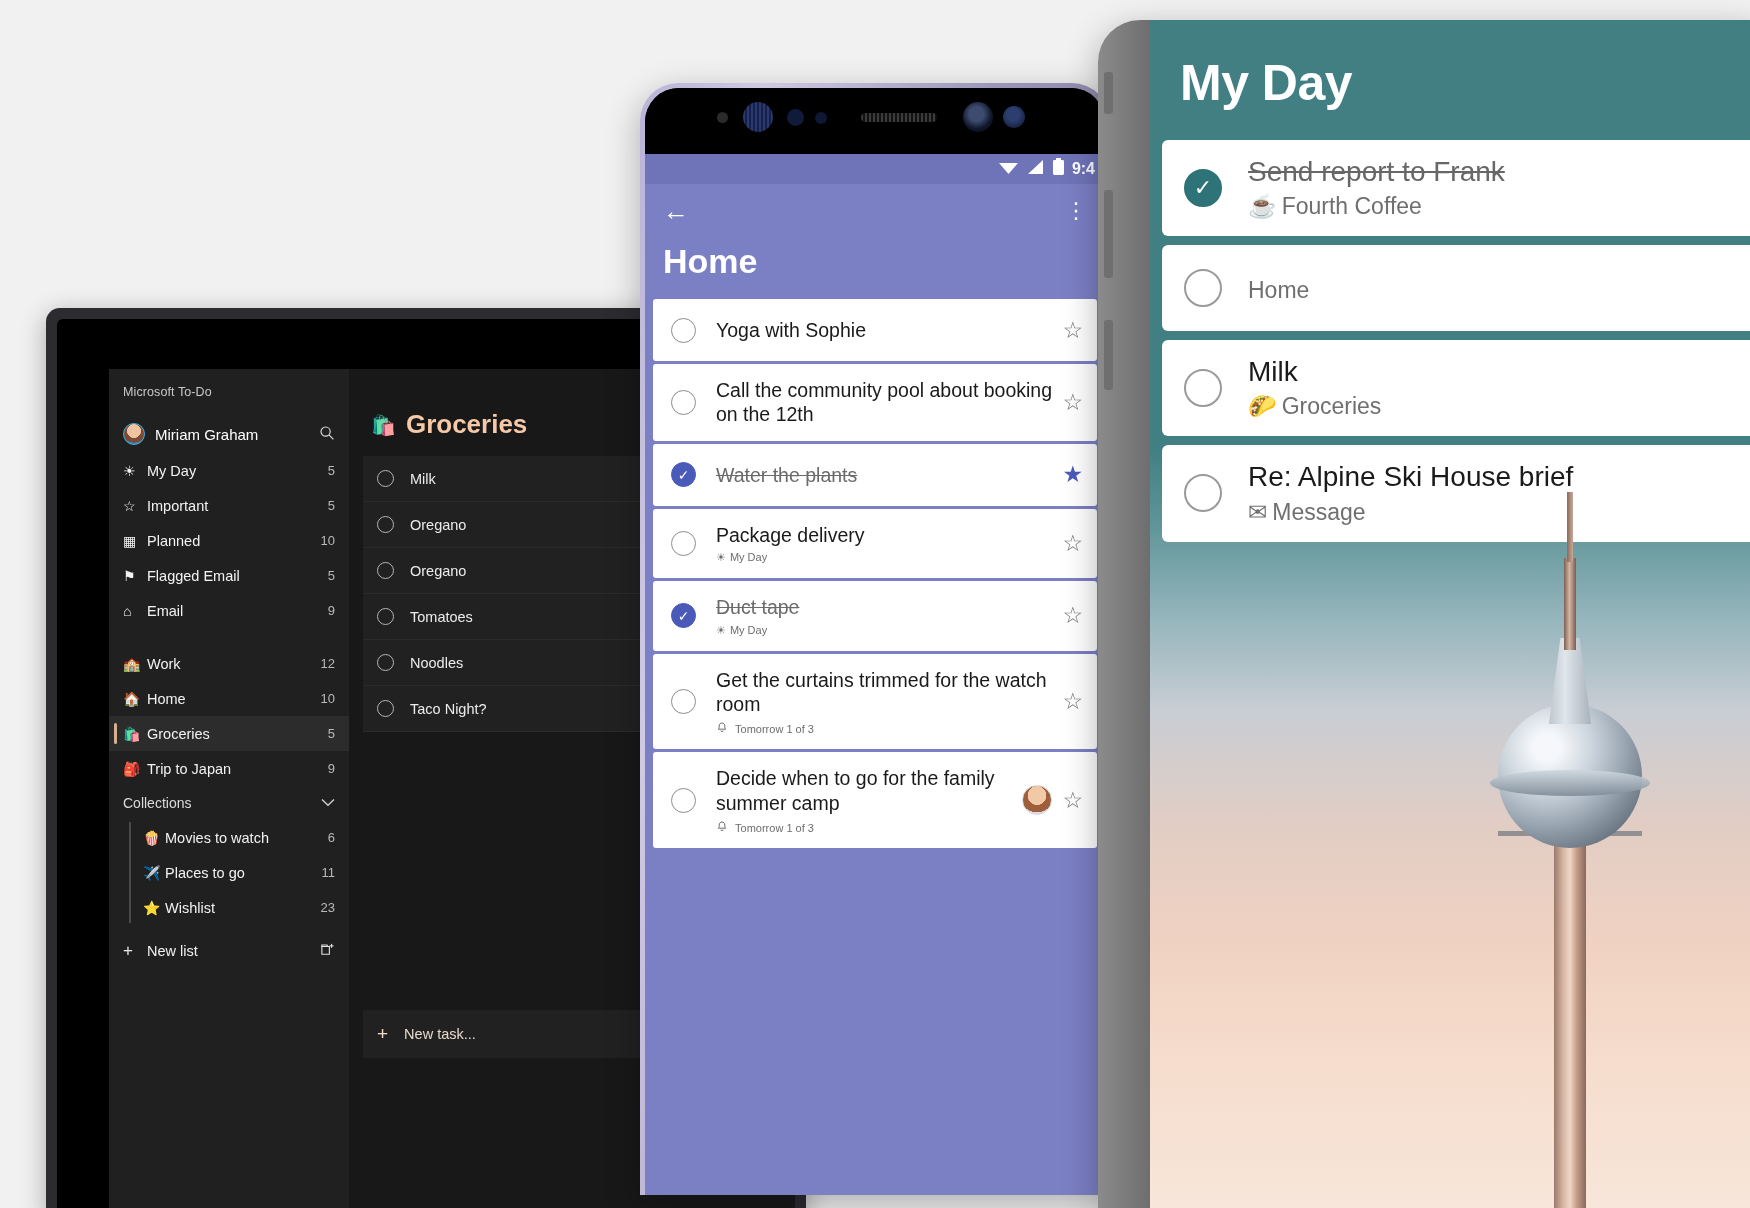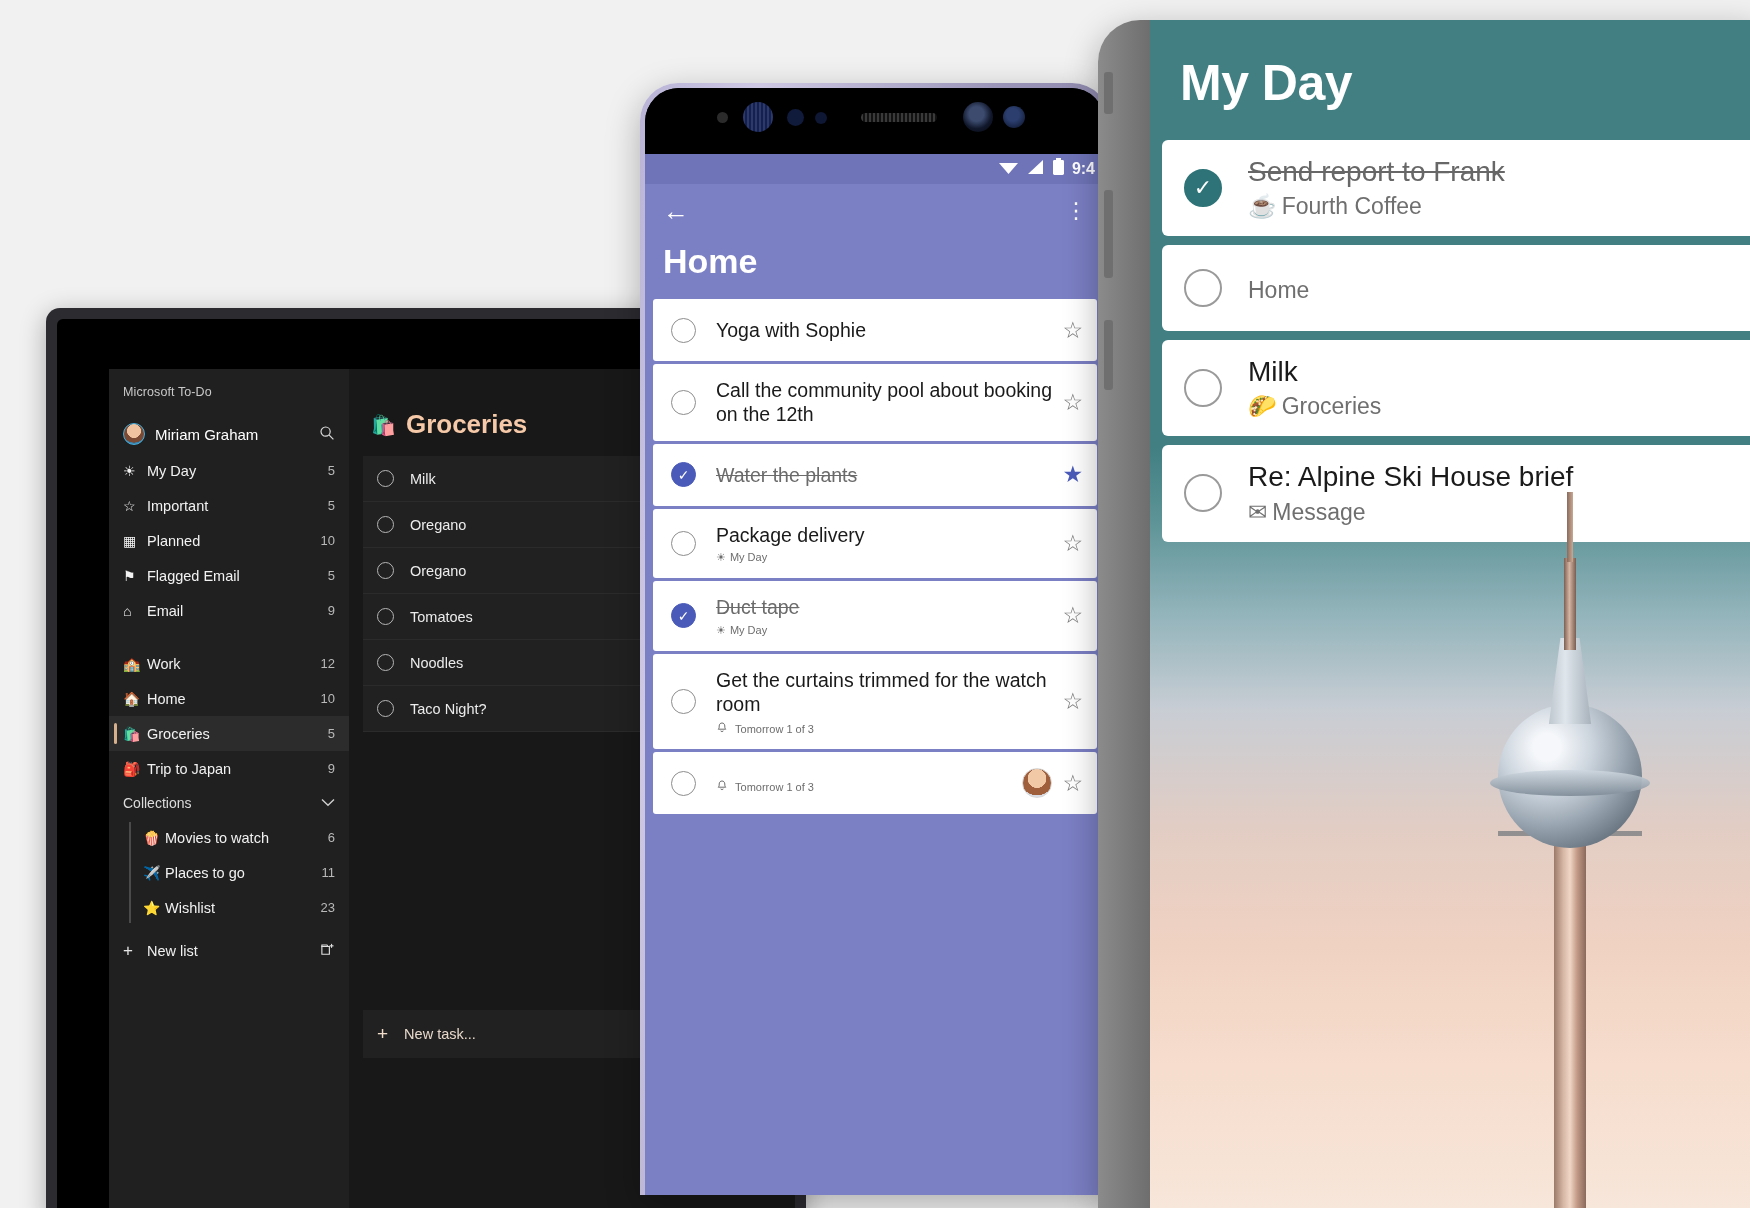--- a/index.html
+++ b/index.html
@@ -484,20 +484,21 @@
                     </svg>
                 </span><span>Tomorrow  1 of 3</span>
               </div>
             </div>
             <span class="and-star">☆</span>
           </div>
 
           <div class="and-card">
             <span class="and-circ"></span>
             <div class="and-body">
+              <div class="and-ttl" style="white-space:normal;">Decide when to go for the family summer camp</div>
               <div class="and-meta">
                 <span class="mi">
                   <svg width="12" height="13" viewBox="0 0 12 13" fill="none" stroke="#6d6d6d" stroke-width="1">
                       <path d="M2.2 9.2h7.6c-1-.8-1-1.6-1-3.2 0-1.8-1.2-3-2.8-3s-2.8 1.2-2.8 3c0 1.6 0 2.4-1 3.2z"></path>
                       <path d="M4.9 10.6a1.1 1.1 0 0 0 2.2 0"></path>
                     </svg>
                 </span><span>Tomorrow  1 of 3</span>
               </div>
             </div>
             <span class="and-assignee"></span>

